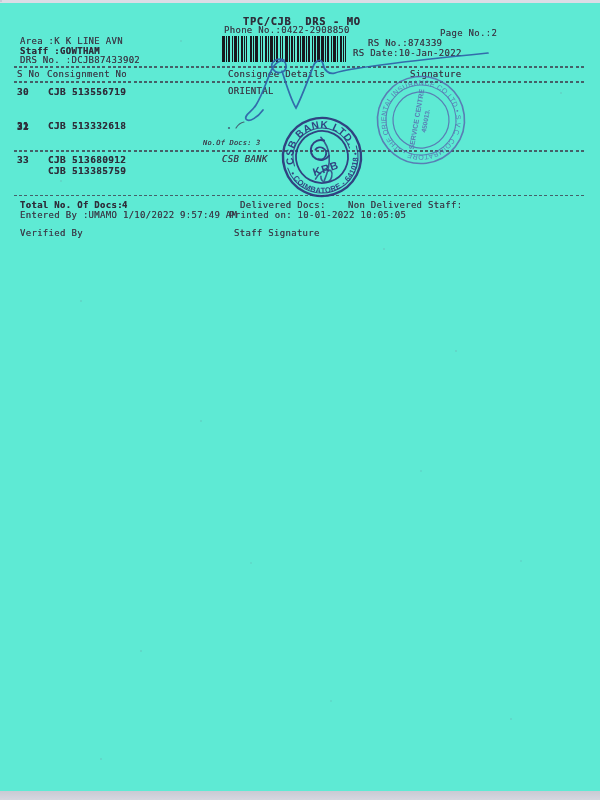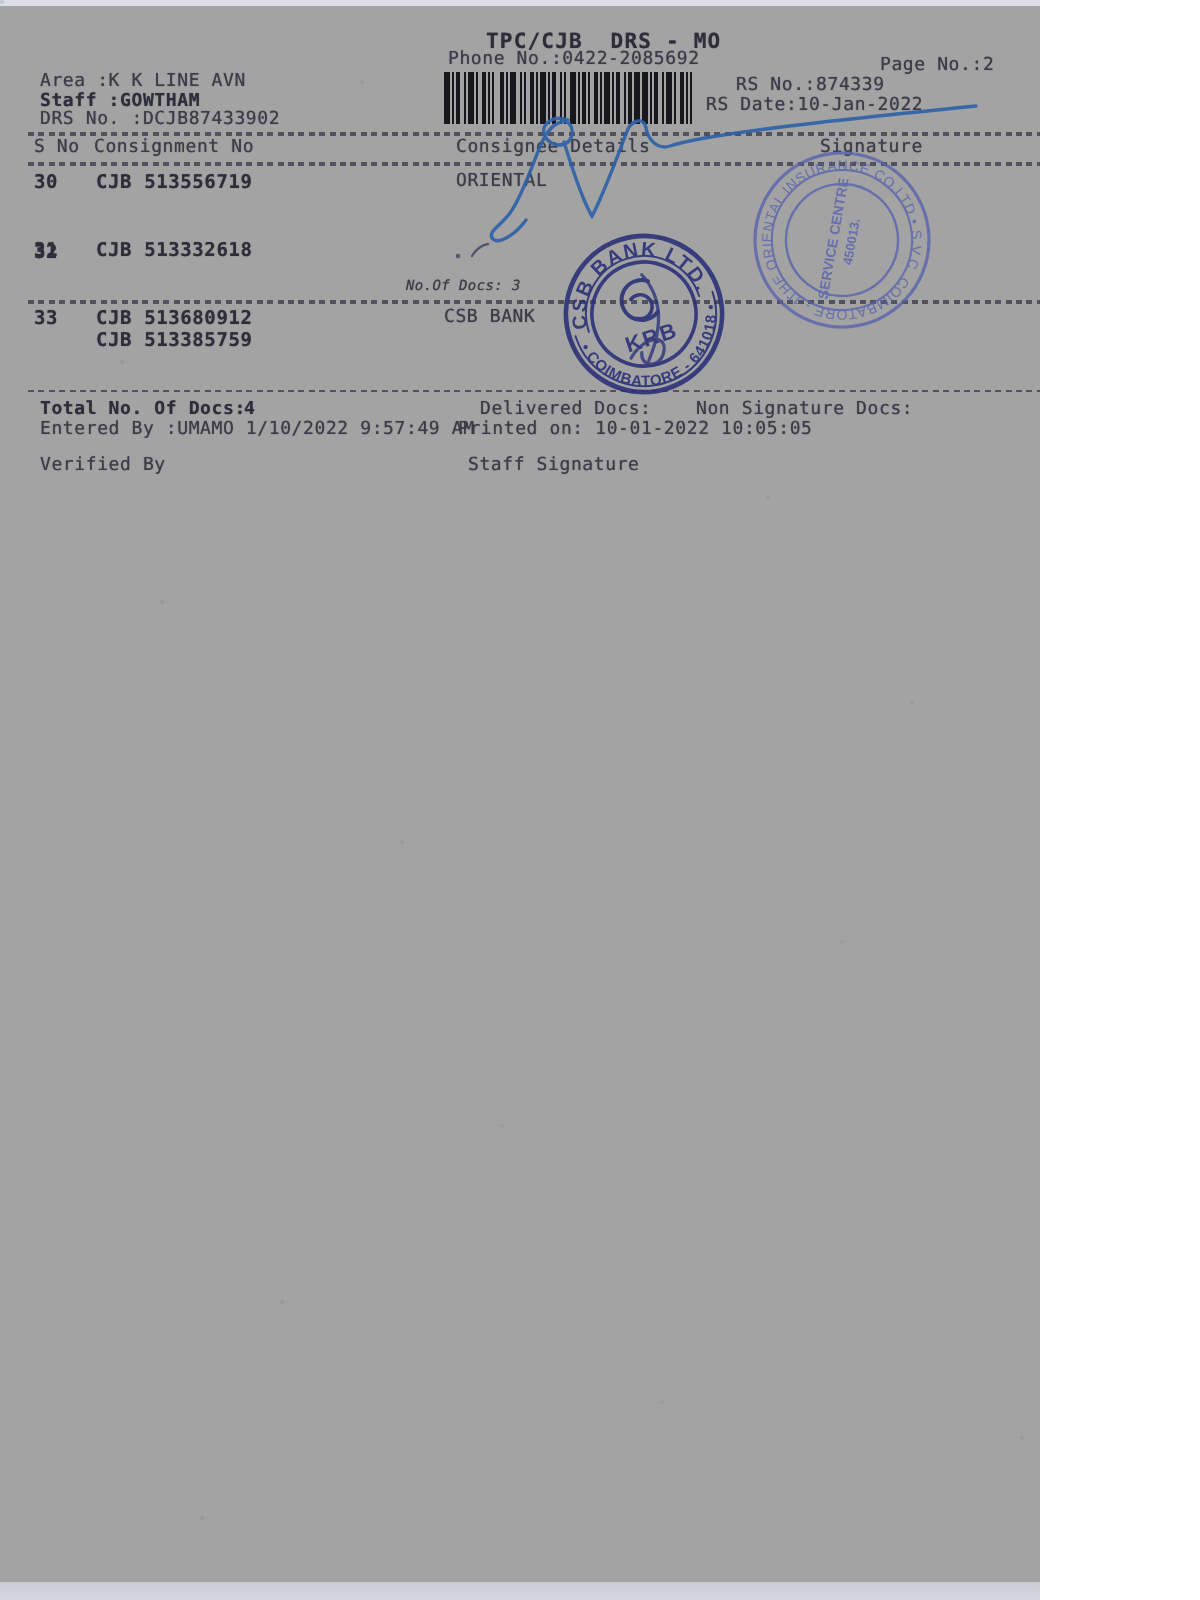--- a/index.html
+++ b/index.html
@@ -1,18 +1,18 @@
 <!DOCTYPE html>
 <html><head>
 <meta charset="utf-8">
 <style>
   html,body{margin:0;padding:0;}
   .page{
-    position:relative;width:520px;height:800px;overflow:hidden;
-    background:#a3a3a3;
+    position:relative;width:600px;height:800px;overflow:hidden;
+    background:#5eead4;
     font-family:"DejaVu Sans Mono",monospace;
   }
   .t{
     position:absolute;font-size:9px;line-height:1;color:#3c3c49;
     white-space:pre;letter-spacing:.3px;
     text-shadow:0 0 .5px rgba(55,55,70,.75);
   }
   .b{font-weight:700;color:#2e2e3a;}
   .title{font-size:10.5px;letter-spacing:.6px;}
   .row{font-size:9.5px;}
@@ -38,21 +38,21 @@
   svg text{font-family:"Liberation Sans",sans-serif;}
 </style>
 </head>
 <body>
 
 <div class="page">
   <div class="edge-top"></div>
   <div class="speckles"></div>
 
   <div class="t b title" style="left:243px;top:16px;">TPC/CJB  DRS - MO</div>
-  <div class="t" style="left:224px;top:26px;">Phone No.:0422-2085692</div>
+  <div class="t" style="left:224px;top:26px;">Phone No.:0422-2908850</div>
   <div class="t" style="left:440px;top:29px;">Page No.:2</div>
   <div class="t" style="left:353px;top:39px;margin-left:15px;">RS No.:874339</div>
   <div class="t" style="left:353px;top:49px;">RS Date:10-Jan-2022</div>
   <div class="t" style="left:20px;top:37px;">Area :K K LINE AVN</div>
   <div class="t b" style="left:20px;top:46.5px;">Staff :GOWTHAM</div>
   <div class="t" style="left:20px;top:56px;">DRS No. :DCJB87433902</div>
 
   <svg class="barcode" width="128" height="26" viewBox="0 0 128 26" shape-rendering="crispEdges">
       <g id="bars" fill="#17171d">
         <rect x="0" y="0" width="3" height="26"></rect>
@@ -115,28 +115,28 @@
   <div class="t b row" style="left:48px;top:120.5px;">CJB 513332618</div>
 
   <div class="t b row" style="left:17px;top:122px;">32</div>
   <div class="t b row" style="left:48px;top:130px;margin-top:36px;">CJB 513385759</div>
 
   <div class="t small" style="left:203px;top:139.5px;">No.Of Docs: 3</div>
   <div class="dash" style="top:150px;"></div>
 
   <div class="t b row" style="left:17px;top:154.5px;">33</div>
   <div class="t b row" style="left:48px;top:154.5px;">CJB 513680912</div>
-  <div class="t" style="left:222px;top:155px;">CSB BANK</div>
+  <div class="t" style="left:222px;top:155px;font-style:italic;">CSB BANK</div>
 
   <div class="dash" style="top:194.5px;"></div>
 
   <div class="t b" style="left:20px;top:200.5px;">Total No. Of Docs:</div>
   <div class="t b" style="left:122px;top:200.5px;">4</div>
   <div class="t" style="left:226px;top:200.5px;padding-left:14px;">Delivered Docs:</div>
-  <div class="t" style="left:348px;top:200.5px;">Non Signature Docs:</div>
+  <div class="t" style="left:348px;top:200.5px;">Non Delivered Staff:</div>
   <div class="t" style="left:20px;top:211px;">Entered By :UMAMO 1/10/2022 9:57:49 AM</div>
   <div class="t" style="left:229px;top:211px;">Printed on: 10-01-2022 10:05:05</div>
   <div class="t" style="left:20px;top:229px;">Verified By</div>
   <div class="t" style="left:234px;top:229px;">Staff Signature</div>
 
   <svg class="stamp" style="left:361px;top:60px;filter:blur(.2px);" width="120" height="120" viewBox="0 0 120 120">
     <g transform="rotate(-52 60 60)" opacity=".8" stroke="#5863ad" fill="none">
       <circle cx="60" cy="60" r="43.5" stroke-width="1.6"></circle>
       <circle cx="60" cy="60" r="28" stroke-width="1.2"></circle>
       <path id="orbRing" d="M 25,60 A 35 35 0 1 1 95,60 A 35 35 0 1 1 25,60"></path>

